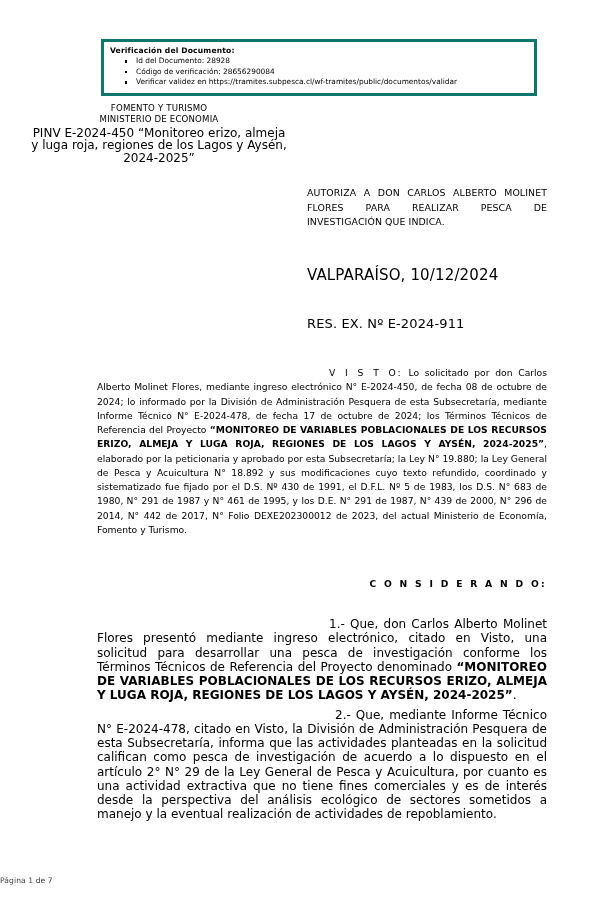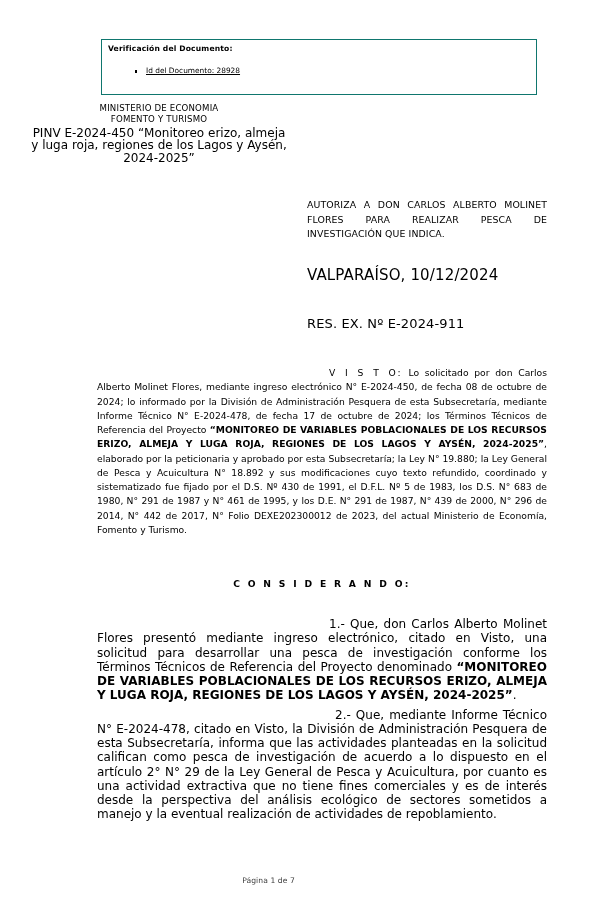--- a/index.html
+++ b/index.html
@@ -23,34 +23,33 @@
     box-sizing: border-box;
   }
 
   
   .verif-box {
     position: absolute;
     left: 101px;
     top: 39px;
     width: 436px;
     box-sizing: border-box;
-    border: 1px solid #0f766e;
+    border: 3px solid #0f766e;
     padding: 4px 6px 5px 6px;
   }
   .verif-title {
     font-size: 7.6px;
     font-weight: bold;
     line-height: 10px;
     letter-spacing: 0.02em;
   }
   .verif-list {
-    margin: 12px;
+    margin: 0;
     padding: 0 0 0 26px;
     list-style: none;
-    text-decoration: underline;
   }
   .verif-list li {
     font-size: 7.4px;
     line-height: 10.6px;
     position: relative;
     white-space: nowrap;
   }
   .verif-list li::before {
     content: "";
     position: absolute;
@@ -85,21 +84,21 @@
   .ministry-project {
     font-size: 12px;
     line-height: 12.4px;
     margin-top: 1px;
   }
 
   
   .title-block {
     position: absolute;
     left: 307px;
-    top: 198px;
+    top: 186px;
     width: 240px;
     font-size: 9.4px;
     line-height: 14.6px;
     text-align: justify;
     text-align-last: left;
     letter-spacing: 0.01em;
   }
 
   
   .place-date {
@@ -150,21 +149,21 @@
     letter-spacing: 0.22em;
   }
   b { font-weight: bold; }
 
   
   .considerando {
     position: absolute;
     left: 97px;
     top: 578px;
     width: 450px;
-    text-align: center;
+    text-align: right;
     font-size: 9.2px;
     font-weight: bold;
     letter-spacing: 0.25em;
   }
 
   
   .considerando-body {
     position: absolute;
     left: 97px;
     top: 617px;
@@ -174,41 +173,43 @@
     text-align: justify;
     text-align-last: left;
   }
 
   
   .footer {
     position: absolute;
     left: 0;
     top: 876px;
     width: 537px;
-    text-align: center;
+    text-align: left;
     font-size: 7.6px;
     color: #3b3b3b;
     letter-spacing: 0.01em;
   }
 </style>
 </head>
 <body>
 
 <div class="page">
 
   <div class="verif-box">
     <div class="verif-title">Verificación del Documento:</div>
     <ul class="verif-list">
       <li>Id del Documento: 28928</li>
+      <li>Código de verificación: 28656290084</li>
+      <li>Verificar validez en https://tramites.subpesca.cl/wf-tramites/public/documentos/validar</li>
     </ul>
   </div>
 
   <div class="ministry">
+    <div class="ministry-line">FOMENTO Y TURISMO</div>
     <div class="ministry-line">MINISTERIO DE ECONOMIA</div>
-    <div class="ministry-line">FOMENTO Y TURISMO</div>
     <div class="ministry-project">PINV E-2024-450 “Monitoreo erizo, almeja y luga roja, regiones de los Lagos y Aysén, 2024-2025”</div>
   </div>
 
   <div class="title-block">AUTORIZA A DON CARLOS ALBERTO MOLINET FLORES PARA REALIZAR PESCA DE INVESTIGACIÓN QUE INDICA.</div>
 
   <div class="place-date">VALPARAÍSO, 10/12/2024</div>
 
   <div class="res-number">RES. EX. Nº E-2024-911</div>
 
   <div class="body-text">

